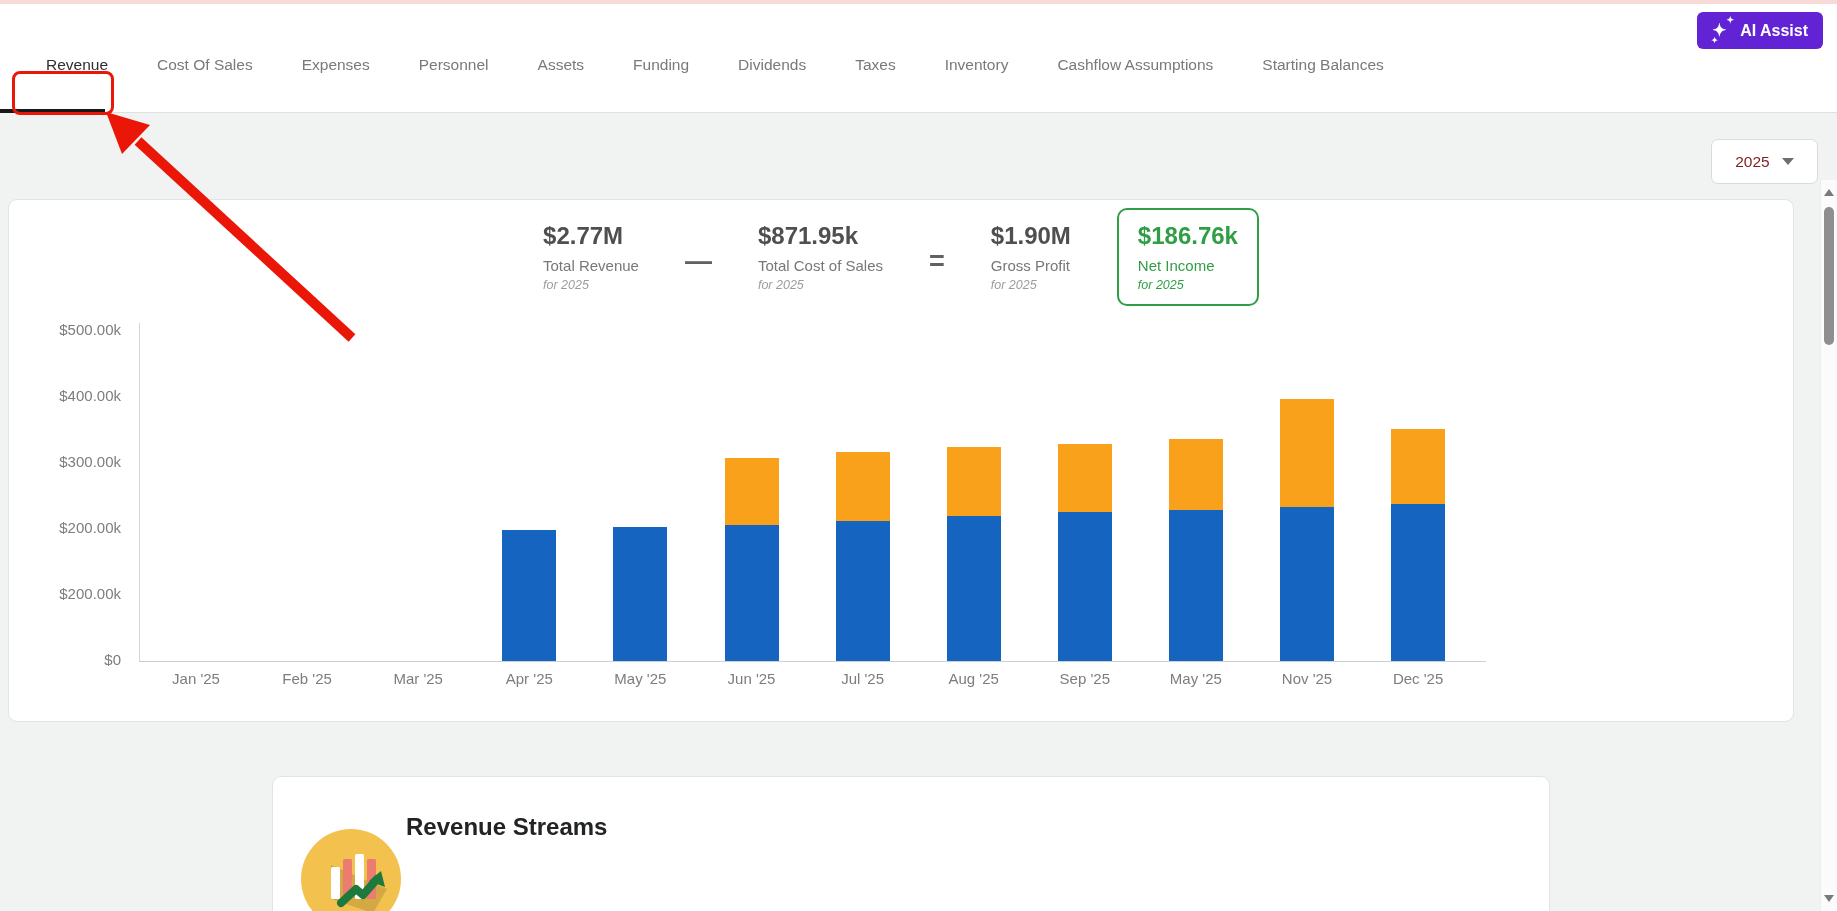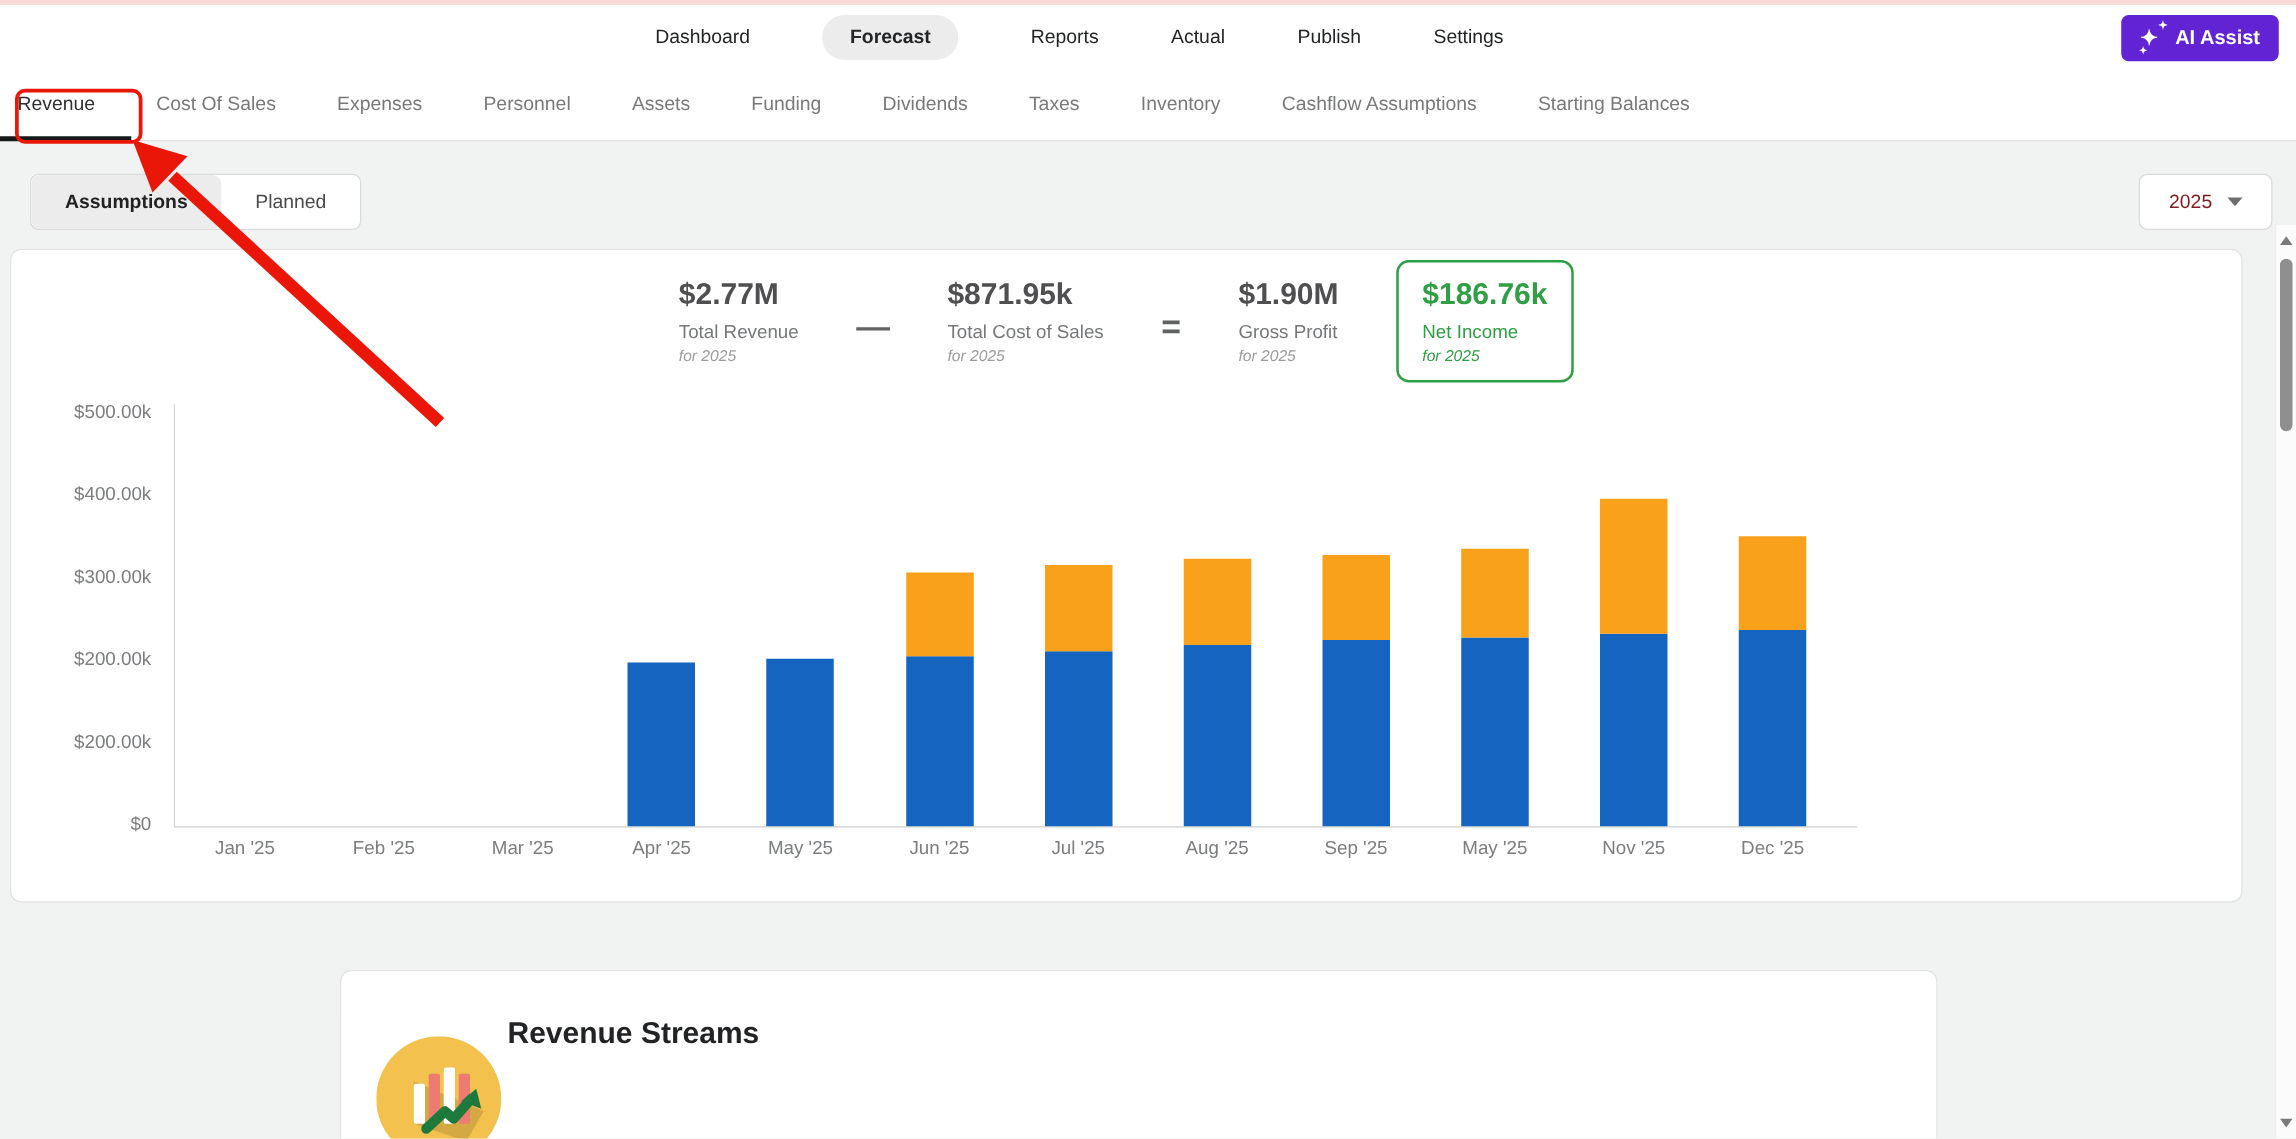--- a/index.html
+++ b/index.html
@@ -15,21 +15,21 @@
   .nav-item{font-size:15.5px;color:#222426;cursor:pointer;white-space:nowrap;}
   .nav-active{background:#ececec;border-radius:18px;padding:9px 22px;font-weight:700;}
   .ai-btn{position:absolute;right:14px;top:8px;height:37px;background:#6123d3;color:#fff;border-radius:6px;display:flex;align-items:center;gap:8px;padding:0 15px;font-size:16px;font-weight:700;cursor:pointer;}
   .sparkle{position:relative;width:20px;height:20px;}
   .sparkle .s1{position:absolute;left:0;top:0;font-size:17px;line-height:20px;}
   .sparkle .s2{position:absolute;right:-2px;top:-6px;font-size:9px;}
   .sparkle .s3{position:absolute;left:-1px;bottom:-4px;font-size:8px;}
 
   
   .tabrow{position:absolute;left:0;top:56px;width:100%;height:56px;background:#ffffff;border-bottom:1px solid #e0e0e0;}
-  .tabs{display:flex;align-items:center;height:56px;padding-left:14px;gap:49px;}
+  .tabs{display:flex;align-items:flex-start;height:56px;padding-left:46px;gap:49px;}
   .tab{font-size:15.5px;color:#78797b;cursor:pointer;white-space:nowrap;}
   .tab-active{color:#2f2f31;font-weight:500;}
   .tab-underline{position:absolute;left:0;bottom:-1px;width:105px;height:4px;background:#17181a;}
   .anno-box{position:absolute;left:12px;top:15px;width:96px;height:38px;border:3px solid #ea1708;border-radius:8px;pointer-events:none;}
 
   
   .segctl{position:absolute;top:139px;height:43px;background:#fff;border:1px solid #dadada;border-radius:7px;display:flex;align-items:stretch;overflow:hidden;}
   .seg{display:flex;align-items:center;padding:0 27px;font-size:15.5px;color:#4a4a4c;cursor:pointer;border-radius:7px;}
   .seg-active{background:#ececec;color:#222;font-weight:700;}
   .view-toggle{left:24px;}
@@ -71,28 +71,20 @@
   .arrow-svg{position:absolute;left:0;top:0;width:1837px;height:911px;pointer-events:none;z-index:50;}
 </style>
 </head>
 <body>
 
 <div id="stage">
 
   <div class="top-strip"></div>
 
   <div class="header">
-    <div class="top-nav">
-        <div class="nav-item">Dashboard</div>
-        <div class="nav-item nav-active">Forecast</div>
-        <div class="nav-item">Reports</div>
-        <div class="nav-item">Actual</div>
-        <div class="nav-item">Publish</div>
-        <div class="nav-item">Settings</div>
-      </div>
     <div class="ai-btn">
       <span class="sparkle">
         <span class="s1">✦</span>
           <span class="s2">✦</span>
           <span class="s3">✦</span>
       </span>
       <span>AI Assist</span>
     </div>
   </div>
 
@@ -107,24 +99,20 @@
         <div class="tab">Dividends</div>
         <div class="tab">Taxes</div>
         <div class="tab">Inventory</div>
         <div class="tab">Cashflow Assumptions</div>
         <div class="tab">Starting Balances</div>
       </div>
     <div class="tab-underline"></div>
     <div class="anno-box"></div>
   </div>
 
-  <div class="segctl view-toggle">
-      <div class="seg seg-active">Assumptions</div>
-      <div class="seg">Planned</div>
-    </div>
   <div class="year-dd">
     <span>2025</span>
     <span class="caret"></span>
   </div>
 
   <div class="chart-card">
     <div class="summary-row">
         <div class="stat">
           <div class="stat-value">$2.77M</div>
           <div class="stat-label">Total Revenue</div>

